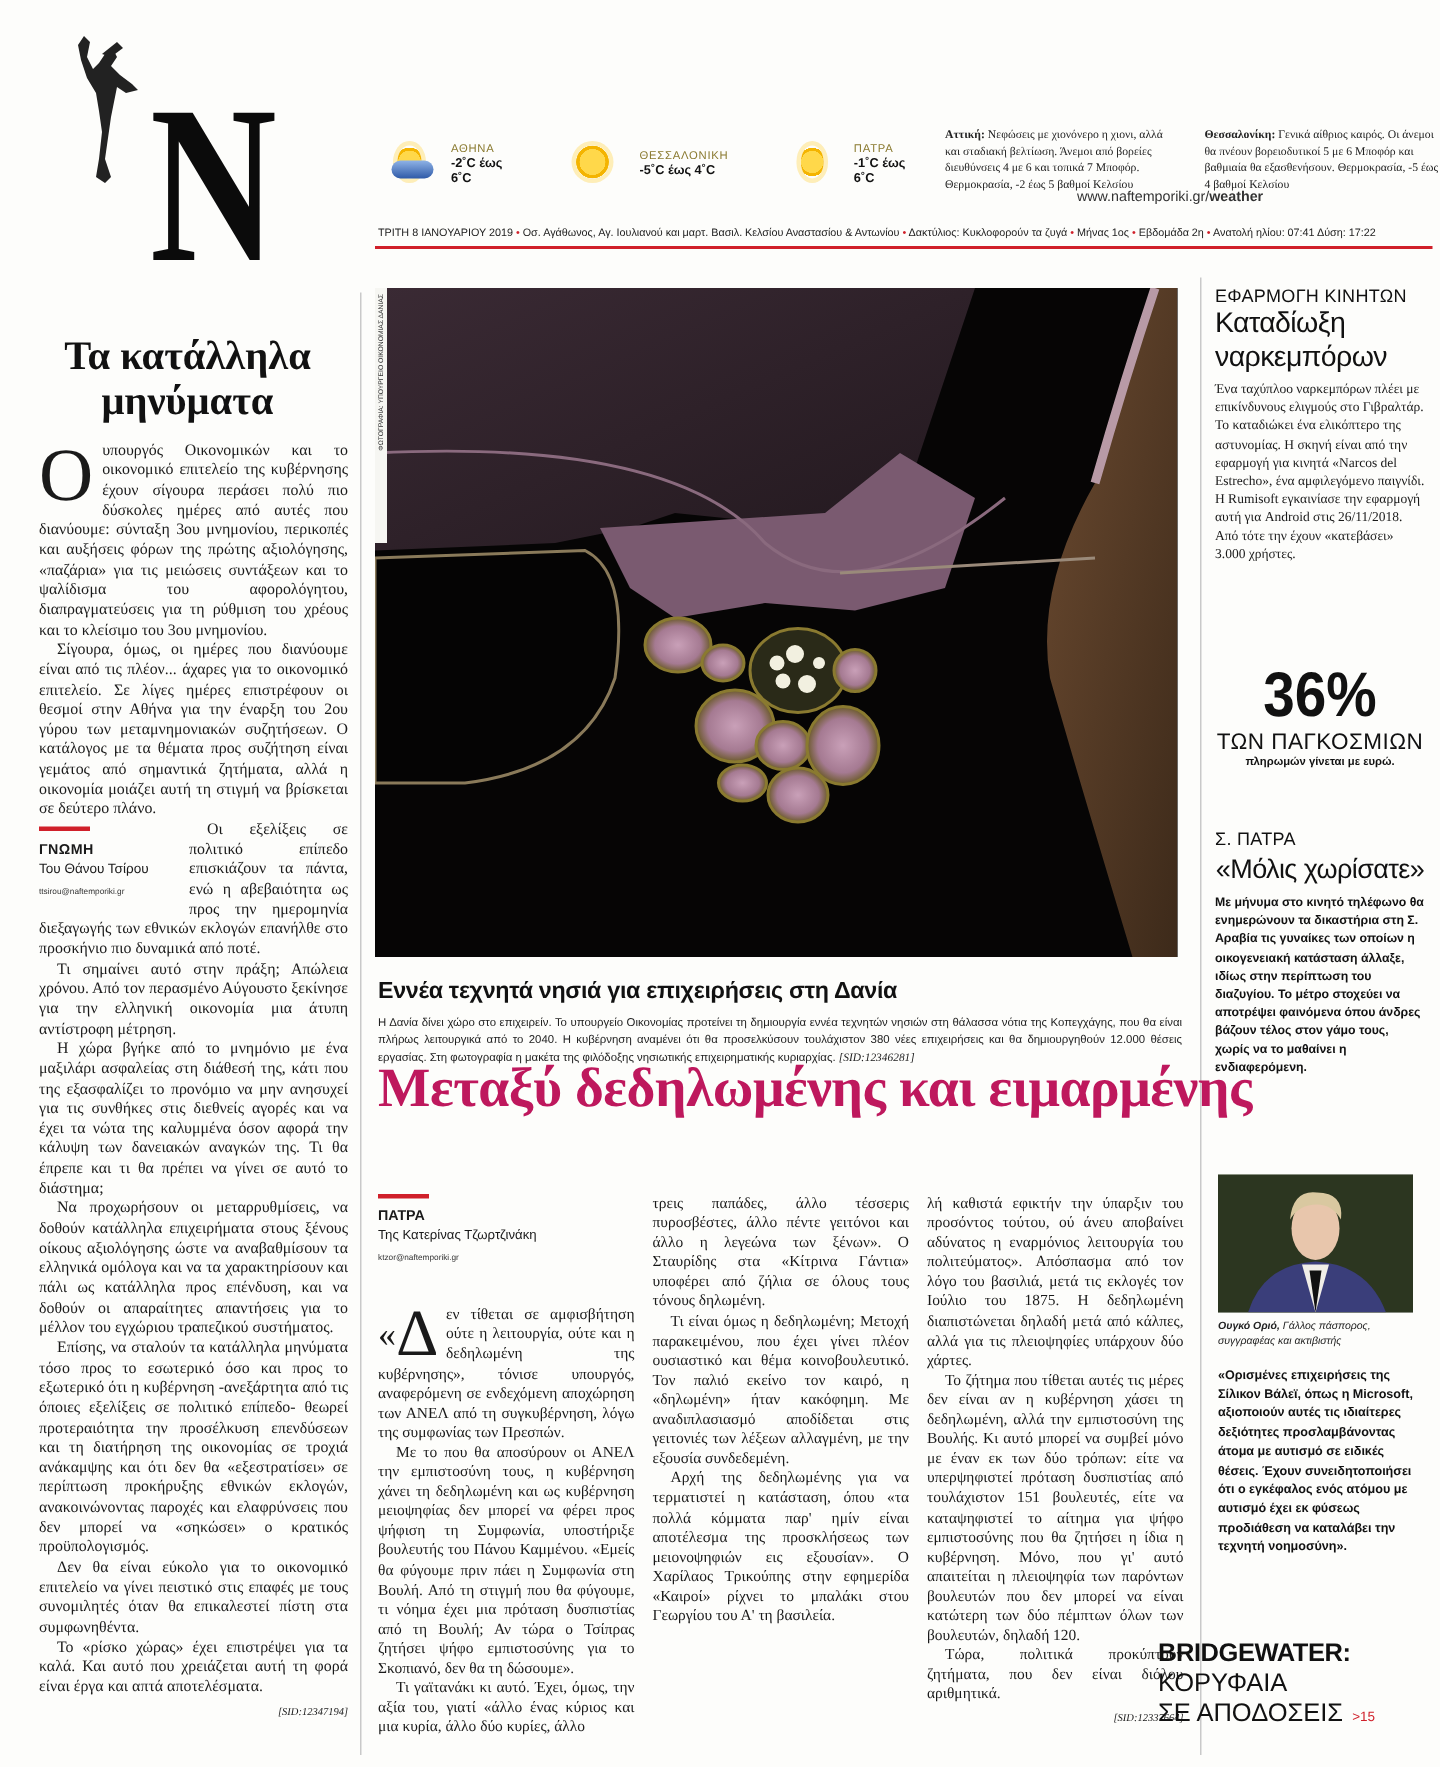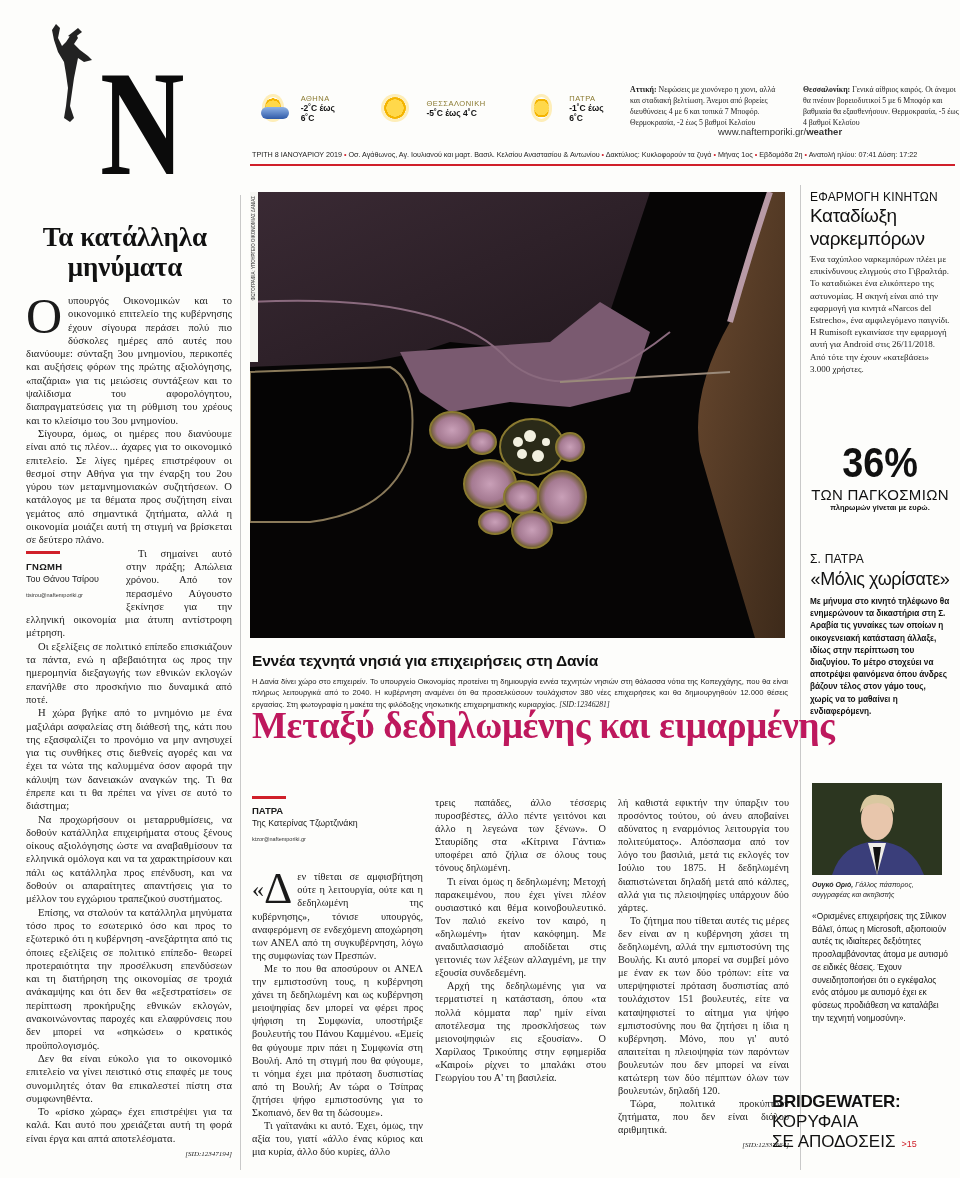--- a/index.html
+++ b/index.html
@@ -78,21 +78,21 @@
   .rc-body-sans { font-family: "Liberation Sans", sans-serif; font-size: 8.2px; line-height: 12.2px; color: #111; font-weight: bold; margin-top: 4px; }
 
   .stat { position: absolute; left: 810px; top: 440px; width: 140px; text-align: center; }
   .stat-num { font-family: "Liberation Sans", sans-serif; font-weight: bold; font-size: 42px; line-height: 46px; color: #111; transform: scaleX(0.9); }
   .stat-label { font-family: "Liberation Sans", sans-serif; font-size: 15px; color: #111; letter-spacing: 0.3px; }
   .stat-sub { font-family: "Liberation Sans", sans-serif; font-size: 7.5px; font-weight: bold; color: #111; }
 
   .portrait { position: absolute; left: 812px; top: 783px; width: 130px; height: 92px; overflow: hidden; background: linear-gradient(135deg, #3b4a2a, #1f2a17 60%, #2b3320); }
   .portrait-caption { position: absolute; left: 812px; top: 880px; width: 140px; font-family: "Liberation Sans", sans-serif; font-size: 7px; line-height: 9.5px; color: #222; font-style: italic; }
   .portrait-caption b { font-weight: bold; }
-  .quote-body { position: absolute; left: 812px; top: 910px; width: 140px; font-family: "Liberation Sans", sans-serif; font-size: 8.4px; line-height: 12.7px; color: #111; font-weight: normal; }
+  .quote-body { position: absolute; left: 812px; top: 910px; width: 140px; font-family: "Liberation Sans", sans-serif; font-size: 8.4px; line-height: 12.7px; color: #111; font-weight: bold; }
   .promo { position: absolute; left: 772px; top: 1092px; width: 145px; font-family: "Liberation Sans", sans-serif; color: #111; }
   .promo .p1 { font-weight: bold; font-size: 17px; line-height: 20px; letter-spacing: -0.3px; }
   .promo .p2 { font-size: 17px; line-height: 20px; }
   .promo .pg { color: #d0202a; font-size: 9px; margin-left: 6px; }
 </style>
 </head>
 <body>
 
 <div class="logo">
   <svg class="hermes" viewBox="0 0 60 110">
@@ -149,22 +149,22 @@
 <h2 class="op-title">Τα κατάλληλα μηνύματα</h2>
 <div class="op-body">
   <p class="first"><span class="dropcap">Ο</span><span>υπουργός Οικονομικών και το οικονομικό επιτελείο της κυβέρνησης έχουν σίγουρα περάσει πολύ πιο δύσκολες ημέρες από αυτές που διανύουμε: σύνταξη 3ου μνημονίου, περικοπές και αυξήσεις φόρων της πρώτης αξιολόγησης, «παζάρια» για τις μειώσεις συντάξεων και το ψαλίδισμα του αφορολόγητου, διαπραγματεύσεις για τη ρύθμιση του χρέους και το κλείσιμο του 3ου μνημονίου.</span></p>
   <p><span>Σίγουρα, όμως, οι ημέρες που διανύουμε είναι από τις πλέον... άχαρες για το οικονομικό επιτελείο. Σε λίγες ημέρες επιστρέφουν οι θεσμοί στην Αθήνα για την έναρξη του 2ου γύρου των μεταμνημονιακών συζητήσεων. Ο κατάλογος με τα θέματα προς συζήτηση είναι γεμάτος από σημαντικά ζητήματα, αλλά η οικονομία μοιάζει αυτή τη στιγμή να βρίσκεται σε δεύτερο πλάνο.</span></p>
   <div class="byline-box">
     <div class="bar"></div>
     <div class="kicker">ΓΝΩΜΗ</div>
     <div class="author">Του Θάνου Τσίρου</div>
     <div class="email">ttsirou@naftemporiki.gr</div>
   </div>
+  <p><span>Οι εξελίξεις σε πολιτικό επίπεδο επισκιάζουν τα πάντα, ενώ η αβεβαιότητα ως προς την ημερομηνία διεξαγωγής των εθνικών εκλογών επανήλθε στο προσκήνιο πιο δυναμικά από ποτέ.</span></p>
   <p><span>Τι σημαίνει αυτό στην πράξη; Απώλεια χρόνου. Από τον περασμένο Αύγουστο ξεκίνησε για την ελληνική οικονομία μια άτυπη αντίστροφη μέτρηση.</span></p>
-  <p><span>Οι εξελίξεις σε πολιτικό επίπεδο επισκιάζουν τα πάντα, ενώ η αβεβαιότητα ως προς την ημερομηνία διεξαγωγής των εθνικών εκλογών επανήλθε στο προσκήνιο πιο δυναμικά από ποτέ.</span></p>
   <p><span>Η χώρα βγήκε από το μνημόνιο με ένα μαξιλάρι ασφαλείας στη διάθεσή της, κάτι που της εξασφαλίζει το προνόμιο να μην ανησυχεί για τις συνθήκες στις διεθνείς αγορές και να έχει τα νώτα της καλυμμένα όσον αφορά την κάλυψη των δανειακών αναγκών της. Τι θα έπρεπε και τι θα πρέπει να γίνει σε αυτό το διάστημα;</span></p>
   <p><span>Να προχωρήσουν οι μεταρρυθμίσεις, να δοθούν κατάλληλα επιχειρήματα στους ξένους οίκους αξιολόγησης ώστε να αναβαθμίσουν τα ελληνικά ομόλογα και να τα χαρακτηρίσουν και πάλι ως κατάλληλα προς επένδυση, και να δοθούν οι απαραίτητες απαντήσεις για το μέλλον του εγχώριου τραπεζικού συστήματος.</span></p>
   <p><span>Επίσης, να σταλούν τα κατάλληλα μηνύματα τόσο προς το εσωτερικό όσο και προς το εξωτερικό ότι η κυβέρνηση -ανεξάρτητα από τις όποιες εξελίξεις σε πολιτικό επίπεδο- θεωρεί προτεραιότητα την προσέλκυση επενδύσεων και τη διατήρηση της οικονομίας σε τροχιά ανάκαμψης και ότι δεν θα «εξεστρατίσει» σε περίπτωση προκήρυξης εθνικών εκλογών, ανακοινώνοντας παροχές και ελαφρύνσεις που δεν μπορεί να «σηκώσει» ο κρατικός προϋπολογισμός.</span></p>
   <p><span>Δεν θα είναι εύκολο για το οικονομικό επιτελείο να γίνει πειστικό στις επαφές με τους συνομιλητές όταν θα επικαλεστεί πίστη στα συμφωνηθέντα.</span></p>
   <p><span>Το «ρίσκο χώρας» έχει επιστρέψει για τα καλά. Και αυτό που χρειάζεται αυτή τη φορά είναι έργα και απτά αποτελέσματα.</span></p>
   <span class="sid">[SID:12347194]</span>
 </div>
 
 <div class="photo">
   <svg width="535" height="446" viewBox="0 0 535 446">

